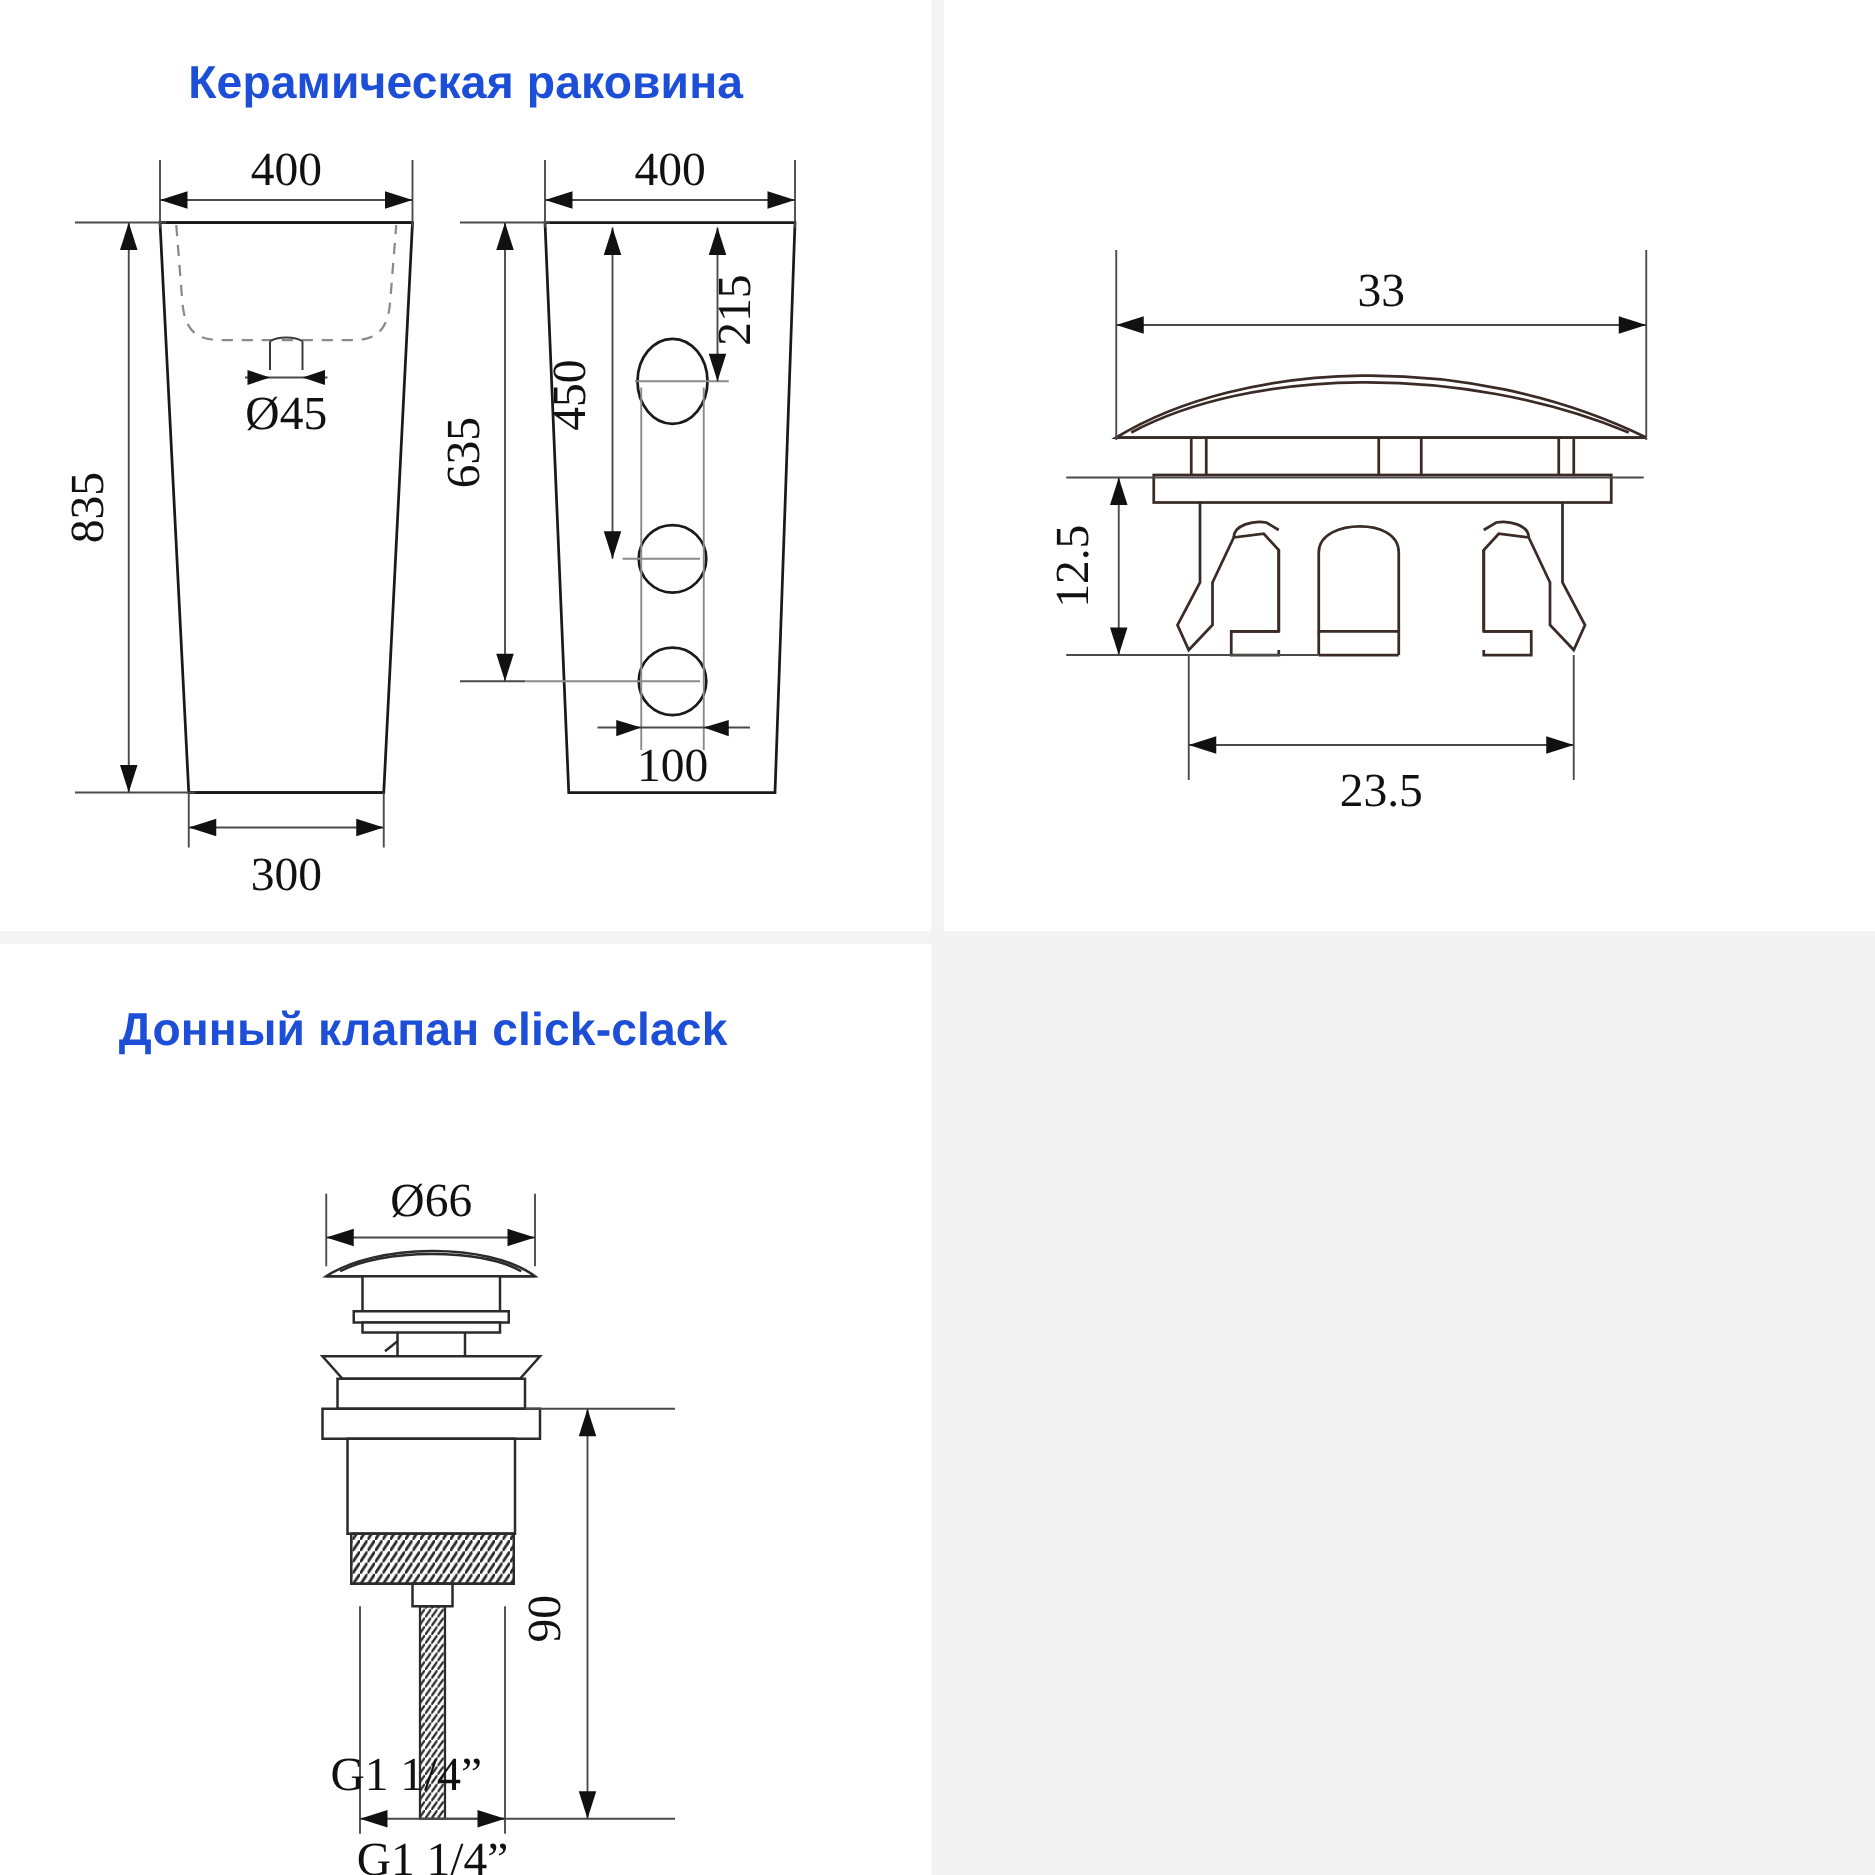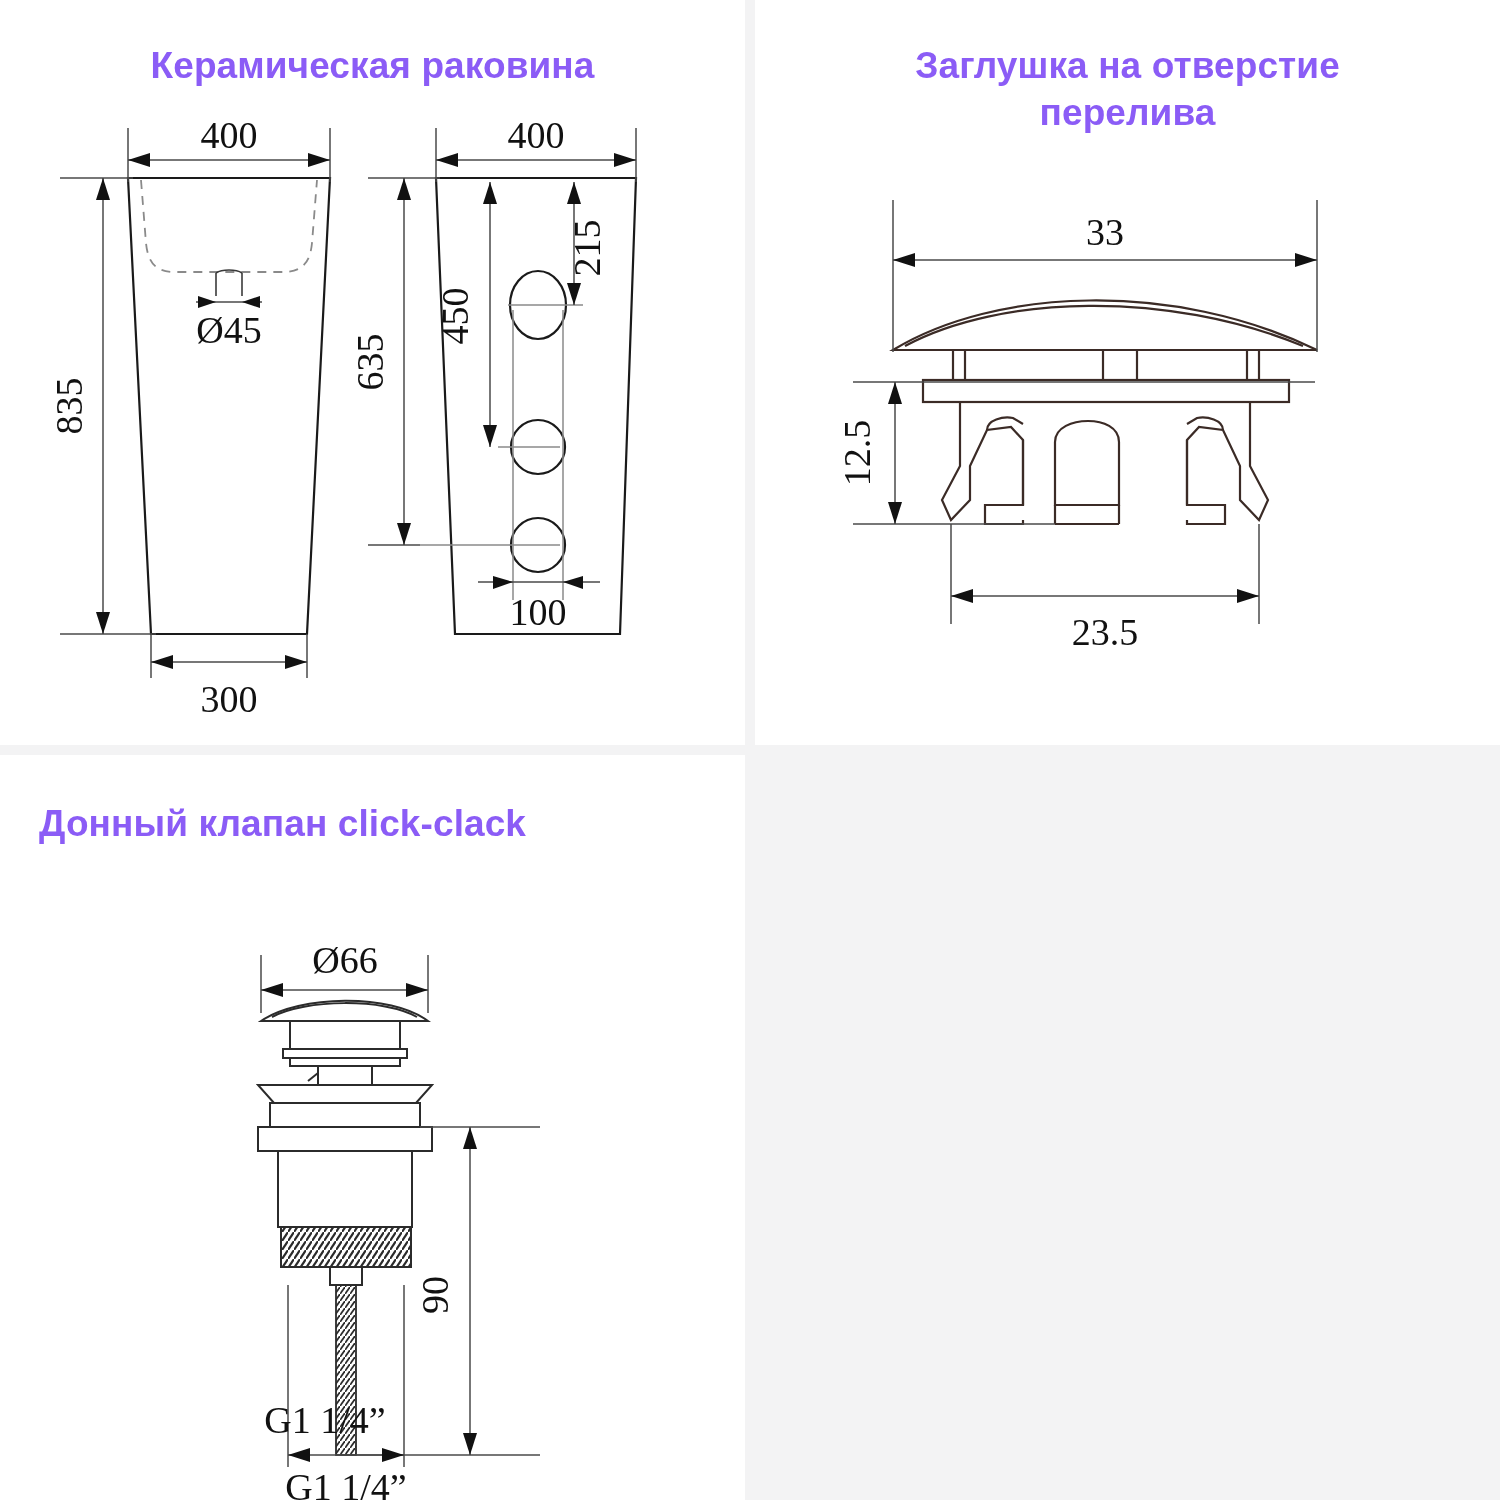--- a/index.html
+++ b/index.html
@@ -25,27 +25,27 @@
   .panel-tl{margin:0 5px 5px 0;}
   .panel-tr{margin:0 0 5px 5px;}
   .panel-bl{margin:5px 5px 0 0;}
   .panel-br{margin:5px 0 0 5px;background:#f3f3f4;}
 
   .title{
     position:absolute;
     left:0;right:0;
     text-align:center;
     font-weight:700;
-    color:#8b5cf6;
+    color:#1d4ed8;
     letter-spacing:.1px;
     line-height:1.28;
   }
   .title-1{top:42px;font-size:37px;}
   .title-2{top:42px;font-size:37px;padding:0 120px;}
-  .title-3{top:45px;font-size:37px;text-align:left;padding-left:39px;}
+  .title-3{top:45px;font-size:37px;text-align:left;padding-left:95px;}
 
   .svgwrap{position:absolute;inset:0;text-decoration:underline;}
   svg{display:block;width:100%;height:100%;}
 
   .dimtext{
     font-family:"Liberation Serif", serif;
     font-size:38px;
     fill:#111;
   }
   .ln{stroke:#1a1a1a;fill:none;stroke-width:2.2;}
@@ -149,25 +149,20 @@
         <line class="ln-dim" x1="478" y1="582" x2="600" y2="582"></line>
         <polygon class="ar" points="513,582 493,576 493,589"></polygon>
         <polygon class="ar" points="563,582 583,576 583,589"></polygon>
         <text class="dimtext" x="538" y="625" text-anchor="middle">100</text>
 
       </svg>
     </div>
   </div>
 
   <div class="panel panel-tr">
-    <div class="title title-2">
-      <span>Заглушка на отверстие</span>
-      <br>
-      <span>перелива</span>
-    </div>
 
     <div class="svgwrap">
       <svg viewBox="0 0 745 745" preserveAspectRatio="none">
 
         <path class="part" d="M138,350 C240,288 418,280 562,350 Z"></path>
         <line class="part" x1="138" y1="350" x2="562" y2="350"></line>
 
         <path class="part" d="M150,346 C245,295 412,290 548,346"></path>
 
         <line class="part" x1="198" y1="350" x2="198" y2="392"></line>

